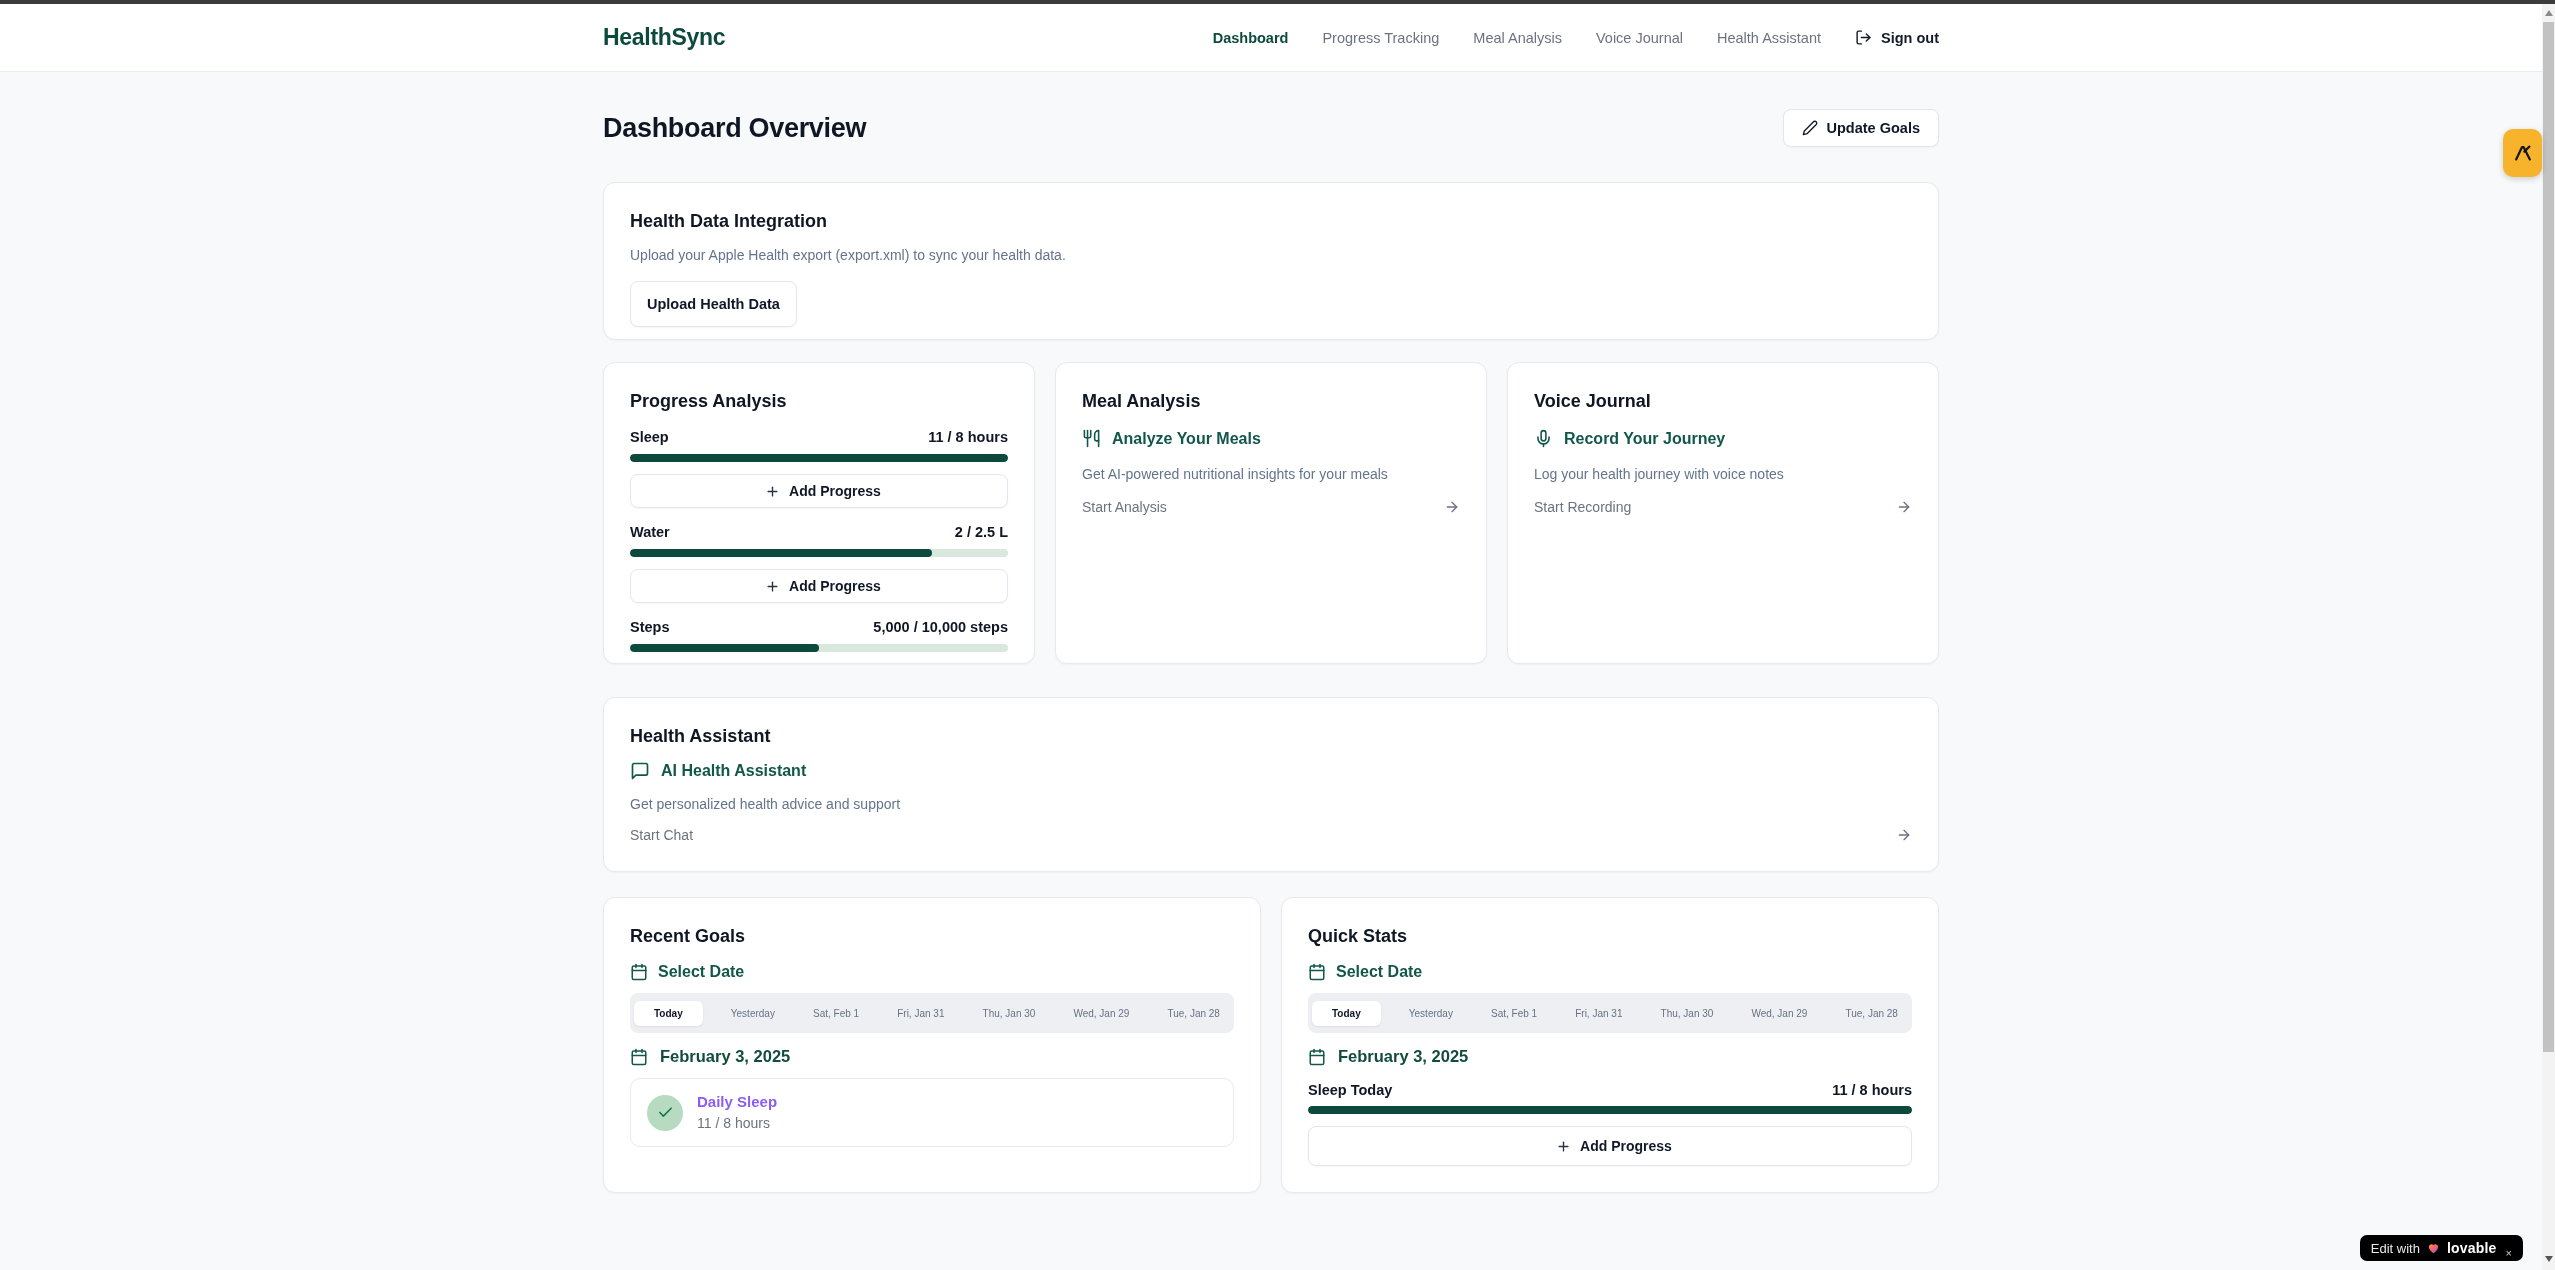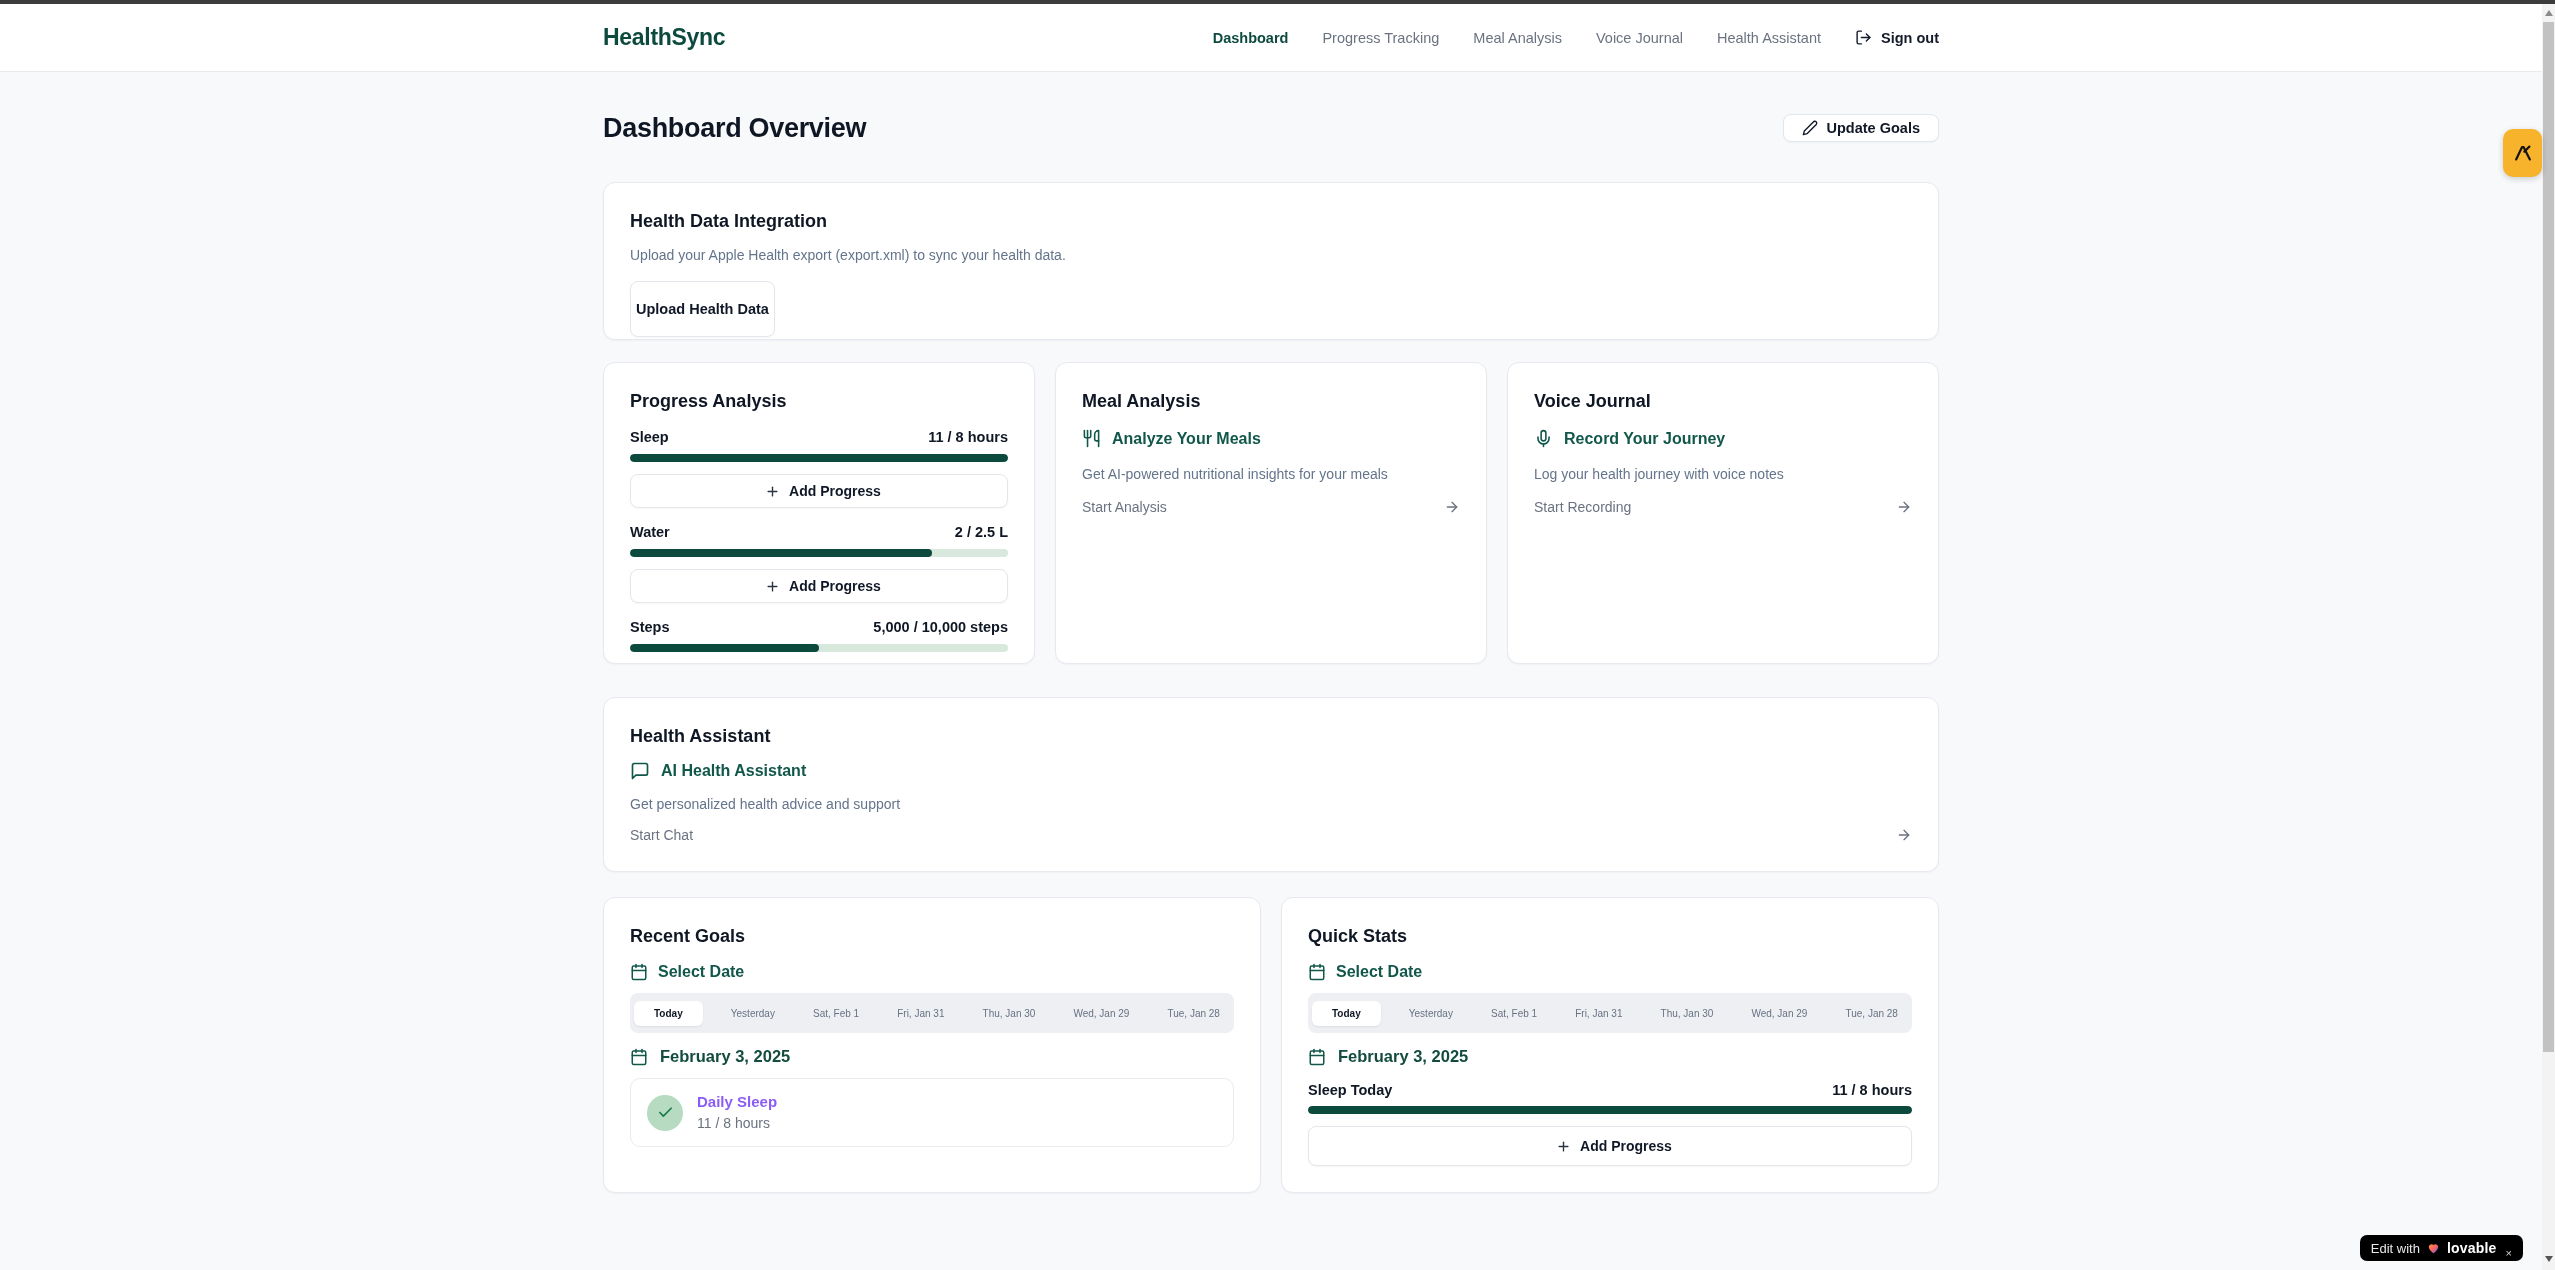--- a/index.html
+++ b/index.html
@@ -25,30 +25,30 @@
   .nav a.active { color:#0d4a3e; font-weight:700; }
   .signout { display:flex; align-items:center; gap:9px; font-size:14.5px; font-weight:600; color:#141b29; cursor:pointer; }
   .signout svg { stroke:#141b29; }
 
   
   .content { position:relative; width:1336px; margin-left:603px; }
 
   .titlerow { margin-top:34px; height:44px; display:flex; align-items:center; justify-content:space-between; }
   .h1 { font-size:27px; font-weight:bold; color:#0f1724; letter-spacing:-0.3px; }
   .btn { display:inline-flex; align-items:center; justify-content:center; gap:9px; background:#fff; border:1px solid #e3e6ea; border-radius:8px; font-size:14.5px; font-weight:600; color:#101828; cursor:pointer; box-shadow:0 1px 2px rgba(16,24,40,.04); }
-  .btn-update { height:28px; padding:0 18px; }
+  .btn-update { height:38px; padding:0 18px; }
 
   .card { background:#fff; border:1px solid #e7e9ee; border-radius:12px; box-shadow:0 1px 2px rgba(16,24,40,.04); }
   .card-pad { padding:26px; }
   .card-title { font-size:18px; font-weight:bold; color:#0f1724; line-height:24px; }
   .muted { color:#64748b; font-size:14px; line-height:20px; }
 
   .card-integration { margin-top:32px; height:158px; overflow:hidden; }
   .card-integration .muted { margin-top:12px; }
-  .btn-upload { margin-top:16px; height:56px; padding:0 5px; font-size:14.5px; font-weight:700; }
+  .btn-upload { margin-top:16px; height:46px; padding:0 16px; font-size:14.5px; font-weight:700; }
 
   .row3 { margin-top:22px; display:grid; grid-template-columns:432px 432px 432px; gap:20px; height:302px; }
   .row3 .card { overflow:hidden; }
 
   
   .goal-labels { margin-top:16px; display:flex; justify-content:space-between; align-items:baseline; }
   .goal-name, .goal-value { font-size:14.5px; font-weight:700; color:#0f1724; }
   .track { margin-top:9px; height:8px; border-radius:99px; background:#d9e8dc; overflow:hidden; }
   .fill { height:100%; border-radius:99px; background:#0d4a3e; }
   .btn-add { margin-top:12px; width:100%; height:34px; font-size:14px; font-weight:600;padding-left:8px; }

